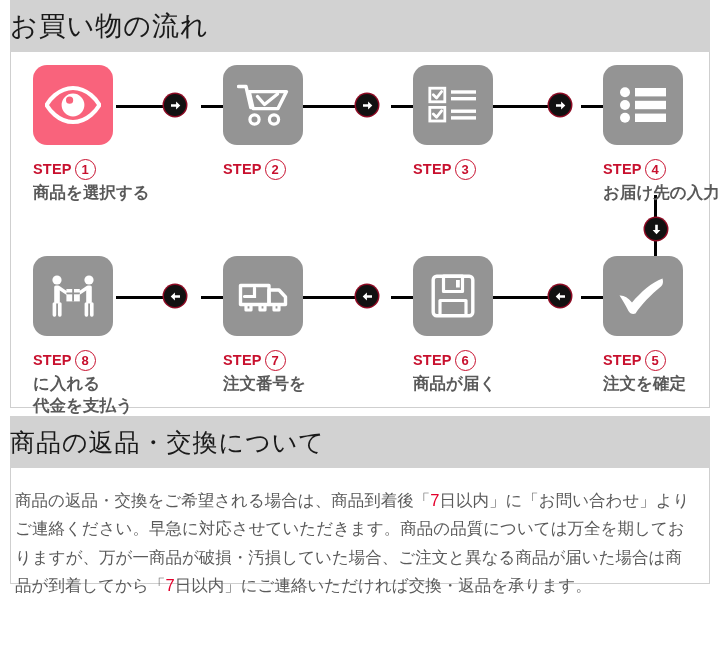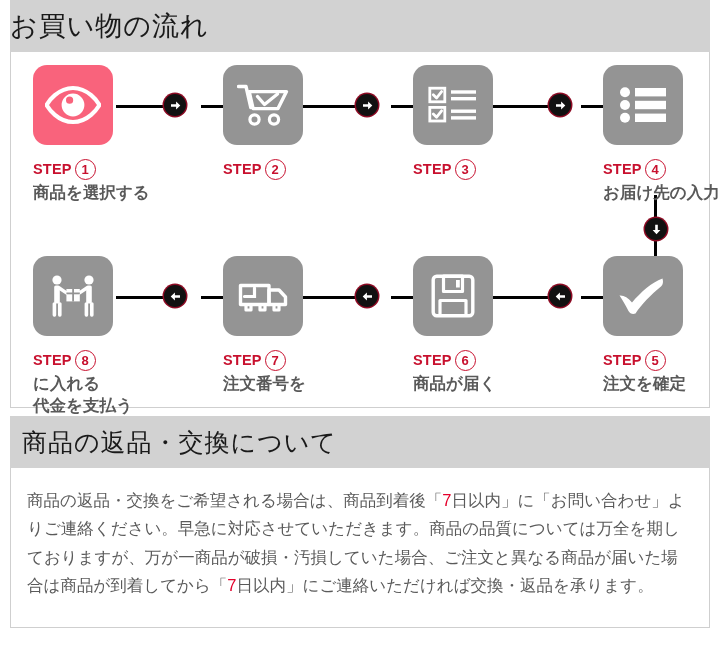--- a/index.html
+++ b/index.html
@@ -28,21 +28,21 @@
     height: 52px;
     background: #d2d2d2;
     display: flex;
     align-items: center;
     font-family: "Liberation Serif", "DejaVu Serif", serif;
     font-size: 27px;
     color: #1a1a1a;
     letter-spacing: 1px;
   }
   .band.center { justify-content: flex-start; }
-  .band.left { justify-content: flex-start; padding-left: 12px; font-size: 25px; }
+  .band.left { justify-content: flex-start; padding-left: 0; font-size: 25px; }
 
   .band-spacer { height: 8px; background:#ffffff; }
 
   
   .flow-panel {
     position: relative;
     border: 1px solid #cfcfcf;
     border-top: none;
     background: #ffffff;
     height: 356px;
@@ -139,22 +139,22 @@
     font-weight: bold;
   }
   .step-desc div { white-space: nowrap; }
 
   
   .returns-panel {
     border: 1px solid #cfcfcf;
     border-top: none;
     background: #ffffff;
     box-sizing: border-box;
-    padding: 18px 16px 16px 16px;
-    height: 160px;
+    padding: 18px 16px 16px 4px;
+    height: 116px;
   }
   .returns-text {
     font-size: 16.5px;
     line-height: 1.72;
     color: #5a5a5a;
     text-align: left;
   }
   .hl { color: #e4002b; }
 </style>
 </head>

